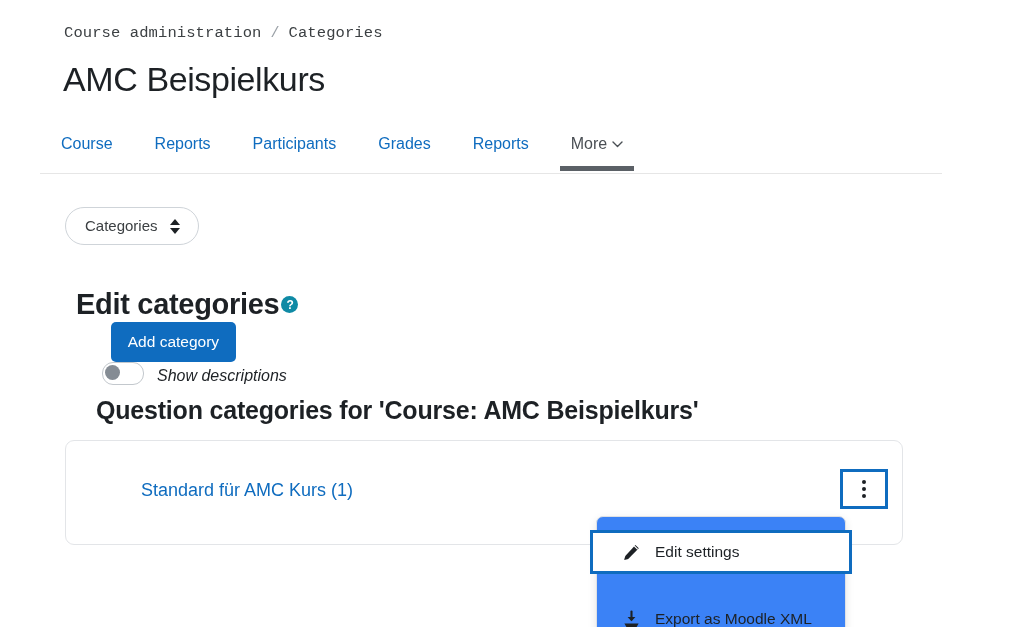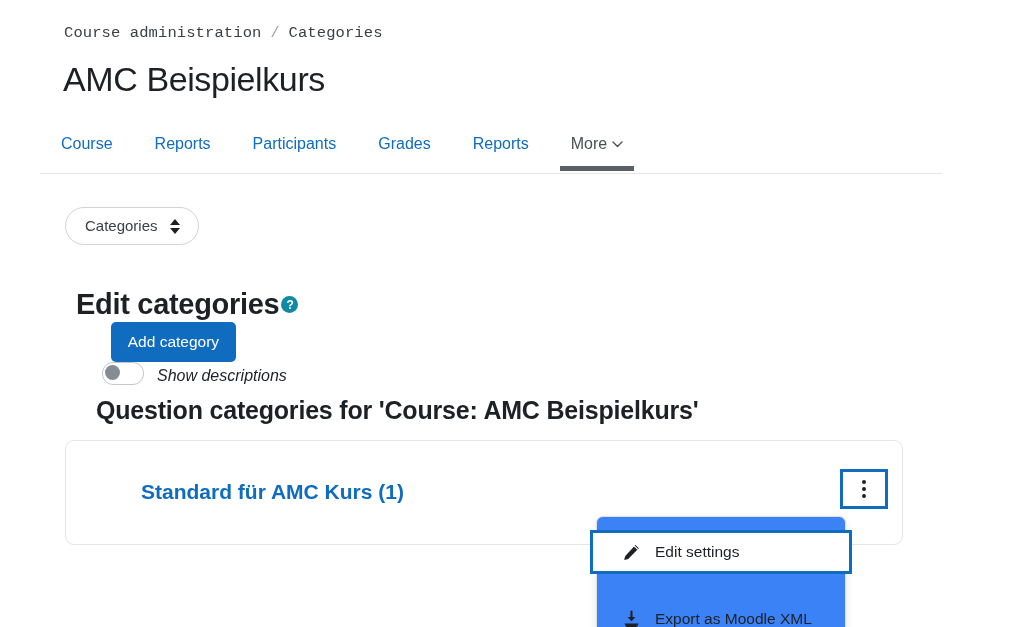--- a/index.html
+++ b/index.html
@@ -226,22 +226,22 @@
     height: 105px;
     box-sizing: border-box;
     border: 1px solid #e3e5e8;
     border-radius: 9px;
     background: #ffffff;
   }
   .cat-link {
     position: absolute;
     left: 75px;
     top: 39px;
-    font-size: 21px;
-    font-weight: bold;
+    font-size: 18px;
+    font-weight: normal;
     color: #0f6cbf;
     text-decoration: none;
     cursor: pointer;
     white-space: nowrap;
   }
   .kebab {
     position: absolute;
     right: 14px;
     top: 28px;
     width: 48px;

